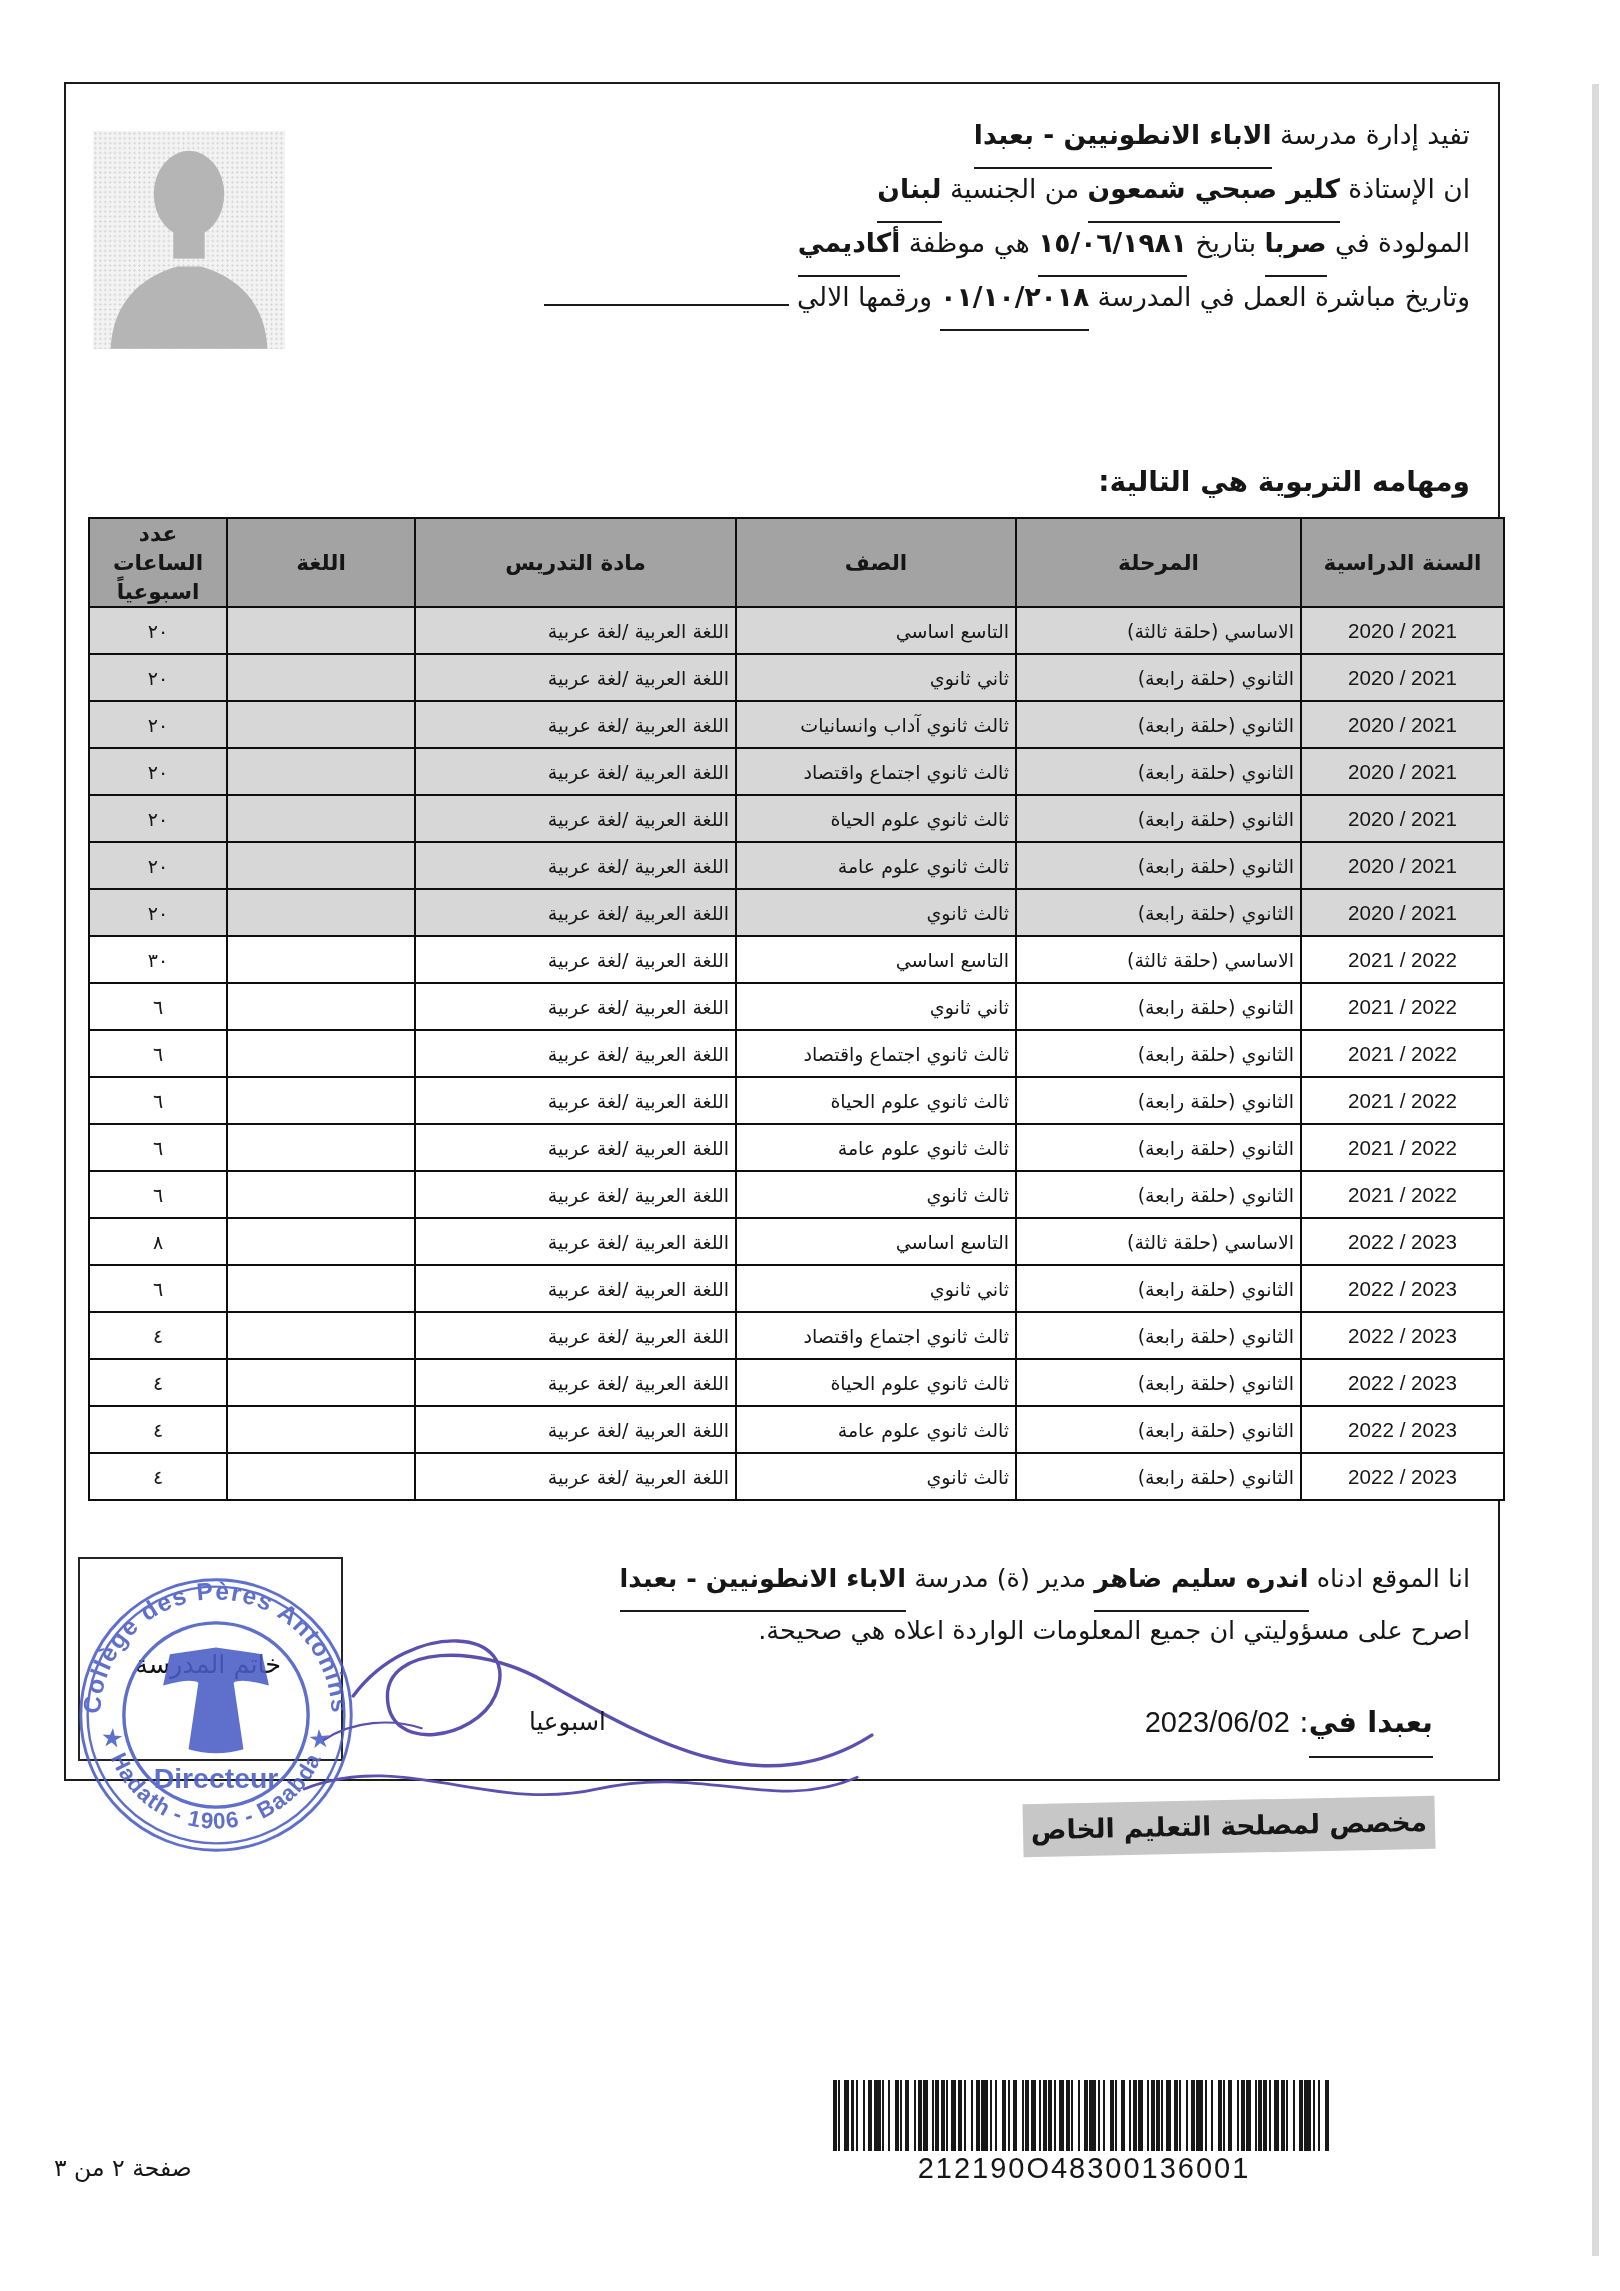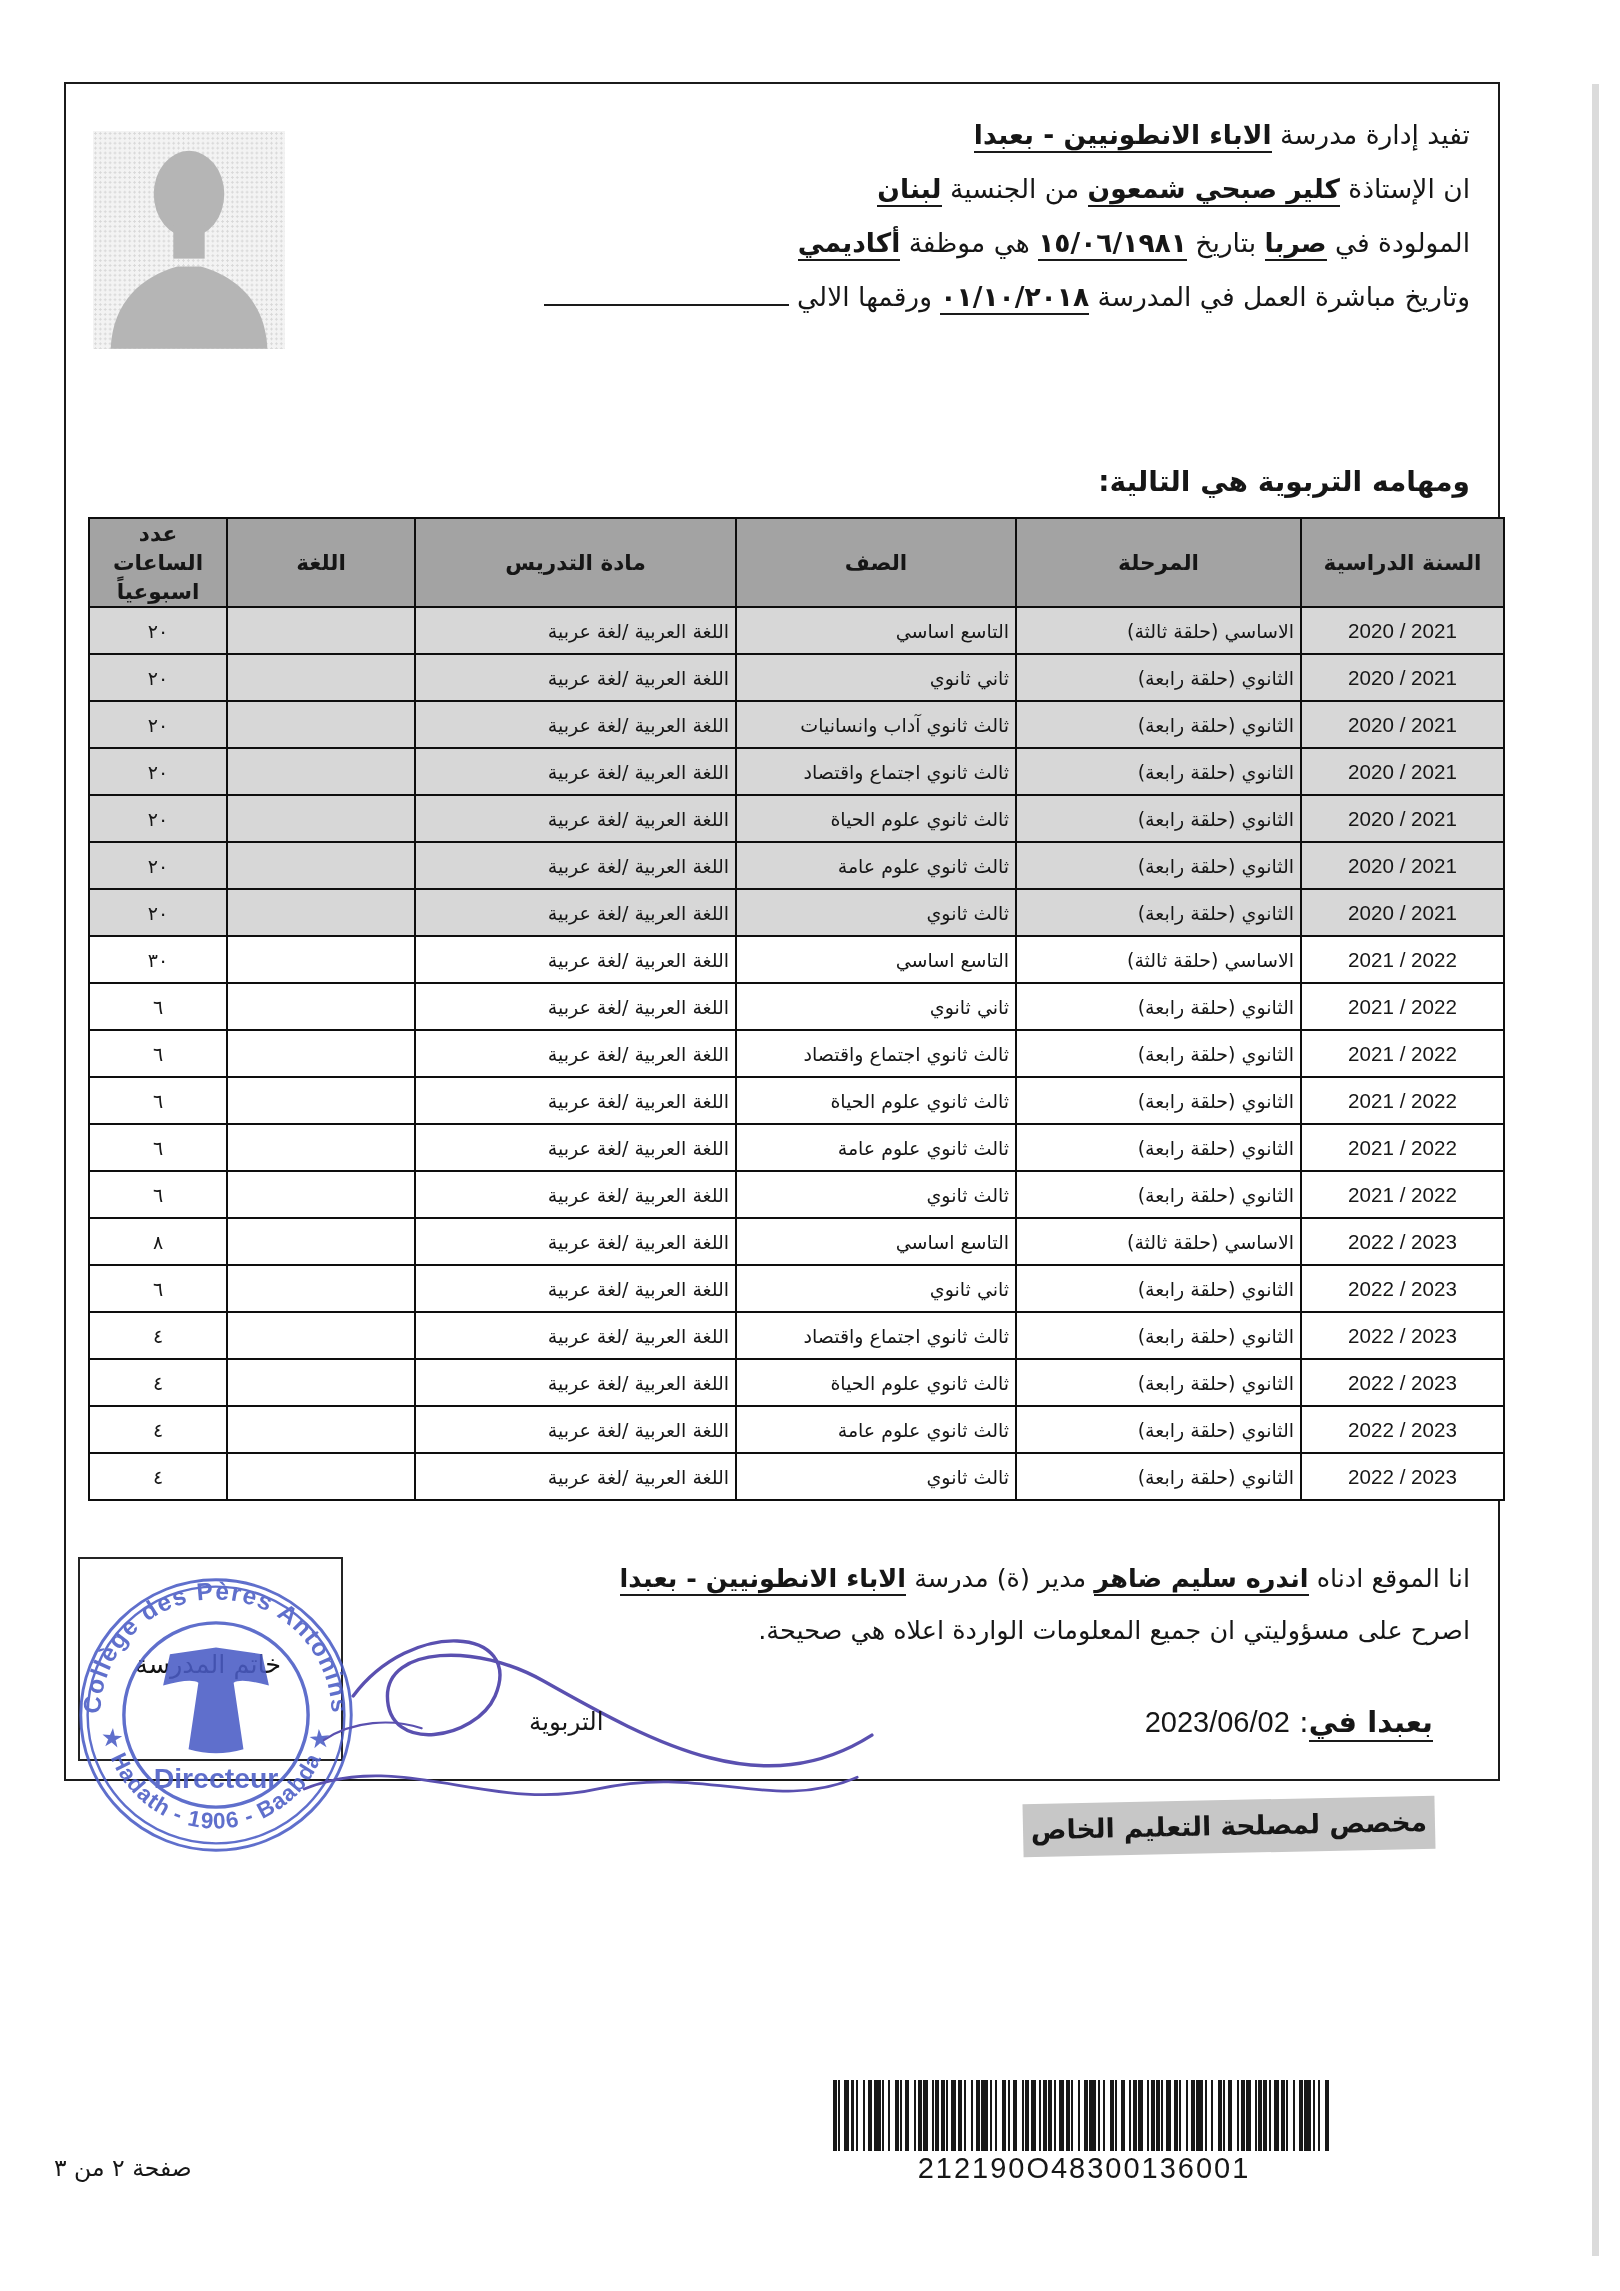--- a/index.html
+++ b/index.html
@@ -18,21 +18,21 @@
   .photo { left:93px; top:131px; width:192px; height:218px; background-color:#f3f3f3;
            background-image: radial-gradient(#d9d9d9 1px, transparent 1.2px);
            background-size:4.9px 4.9px; }
 
   
   .intro { right:150px; top:110px; width:990px; direction:rtl; text-align:right;
            font-size:26.5px; }
   .intro .line { height:54px; white-space:nowrap; line-height:49px; }
 
   .seg-b { font-weight:bold; }
-  .seg-u { border-bottom:2.5px solid #1a1a1a; padding-bottom:1px; }
+  .seg-u { border-bottom:2.5px solid #1a1a1a; padding-bottom:17px; }
   .blank { display:inline-block; border-bottom:2.5px solid #1a1a1a; height:1em; vertical-align:baseline; }
   .lat   { font-family:"Liberation Sans", sans-serif; }
 
   .duties-heading { right:150px; top:465px; direction:rtl; font-size:28px; font-weight:bold; }
 
   
   .tbl-wrap { left:88px; top:517px; }
   table { border-collapse:collapse; table-layout:fixed; width:1416px; direction:rtl;
           border:2.9px solid #0e0e0e; }
   th,td { border-left:2px solid #0e0e0e; border-right:2px solid #0e0e0e;
@@ -294,21 +294,21 @@
   </text>
   <path d="M103,88 L150,81 L197,88 L204,120 Q176,112 168,117 L178,185 Q150,193 122,185 L132,117 Q124,112 96,120 Z" fill="#4a5cc5"></path>
   <text x="150" y="224" text-anchor="middle" font-family="Liberation Sans, sans-serif" font-size="29" font-weight="bold" fill="#4a5cc5">Directeur</text>
 </svg>
 
 <svg class="abs sign-svg" viewBox="0 0 700 235">
   <path d="M 60 95 C 120 15, 235 25, 205 95 C 185 140, 95 155, 95 95 C 95 45, 185 40, 255 80 C 370 145, 480 205, 590 135" fill="none" stroke="#5a50b0" stroke-width="3.5" stroke-linecap="round"></path>
   <path d="M 10 190 C 110 150, 200 215, 310 190 C 420 165, 490 215, 575 178" fill="none" stroke="#5a50b0" stroke-width="2.8" stroke-linecap="round"></path>
   <path d="M 30 140 C 60 120, 100 118, 130 128" fill="none" stroke="#5a50b0" stroke-width="2.2" stroke-linecap="round"></path>
 </svg>
-<div class="abs sign-label">التربوية</div>
+<div class="abs sign-label">اسبوعيا</div>
 
 <div class="abs date-line"><span class="seg-b seg-u ">بعبدا في</span><span class="">: </span><span class="lat">2023/06/02</span></div>
 
 <div class="abs footer-note">مخصص لمصلحة التعليم الخاص</div>
 
 <div class="barcode">
     <div style="position: absolute; left: 0px; top: 0px; width: 3.5px; height: 71px; background: rgb(24, 24, 24);"></div>
     <div style="position: absolute; left: 5.3px; top: 0px; width: 1.8px; height: 71px; background: rgb(24, 24, 24);"></div>
     <div style="position: absolute; left: 10.6px; top: 0px; width: 5.3px; height: 71px; background: rgb(24, 24, 24);"></div>
     <div style="position: absolute; left: 17.6px; top: 0px; width: 3.5px; height: 71px; background: rgb(24, 24, 24);"></div>

